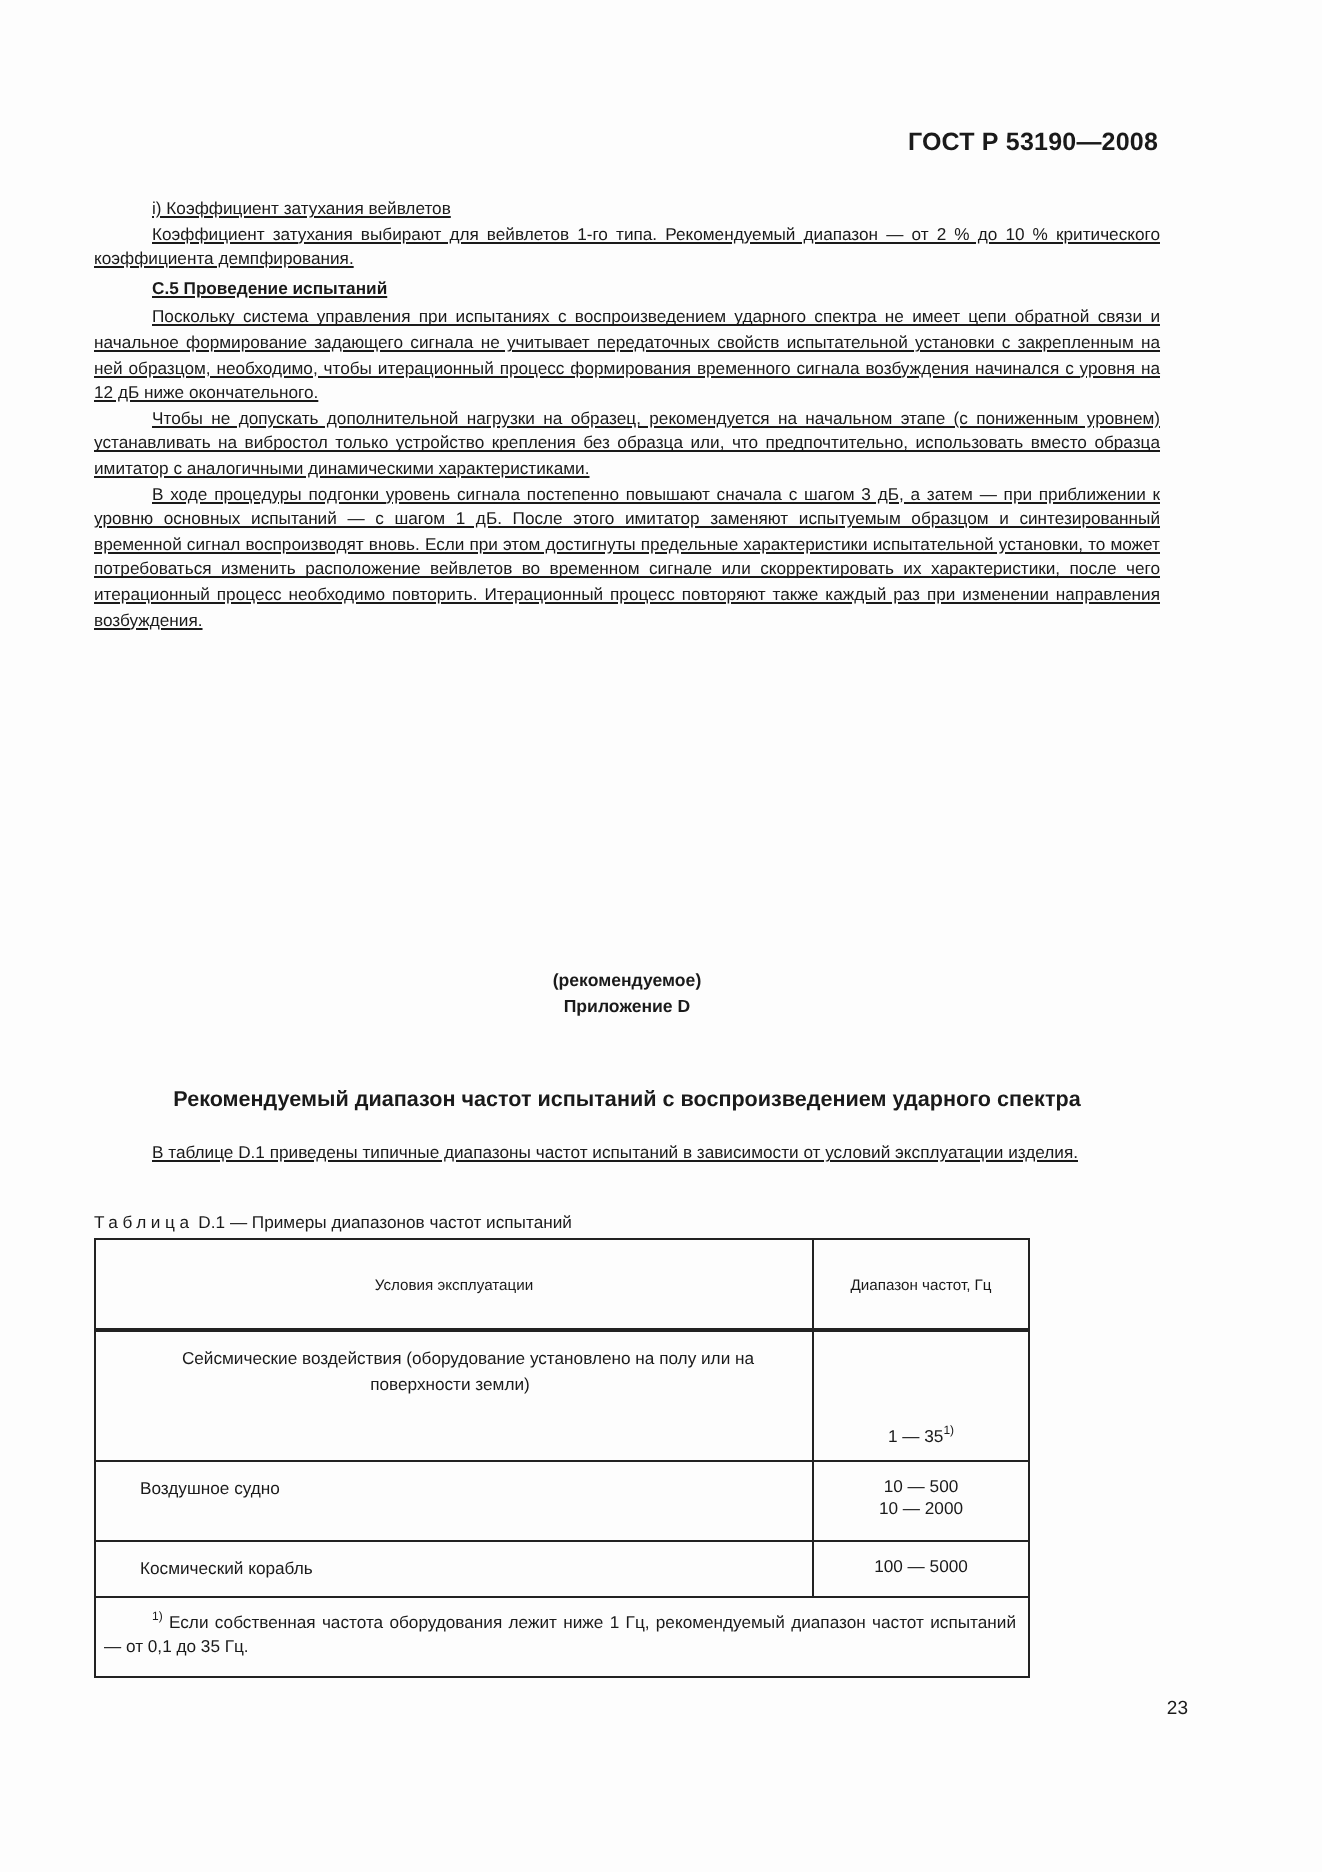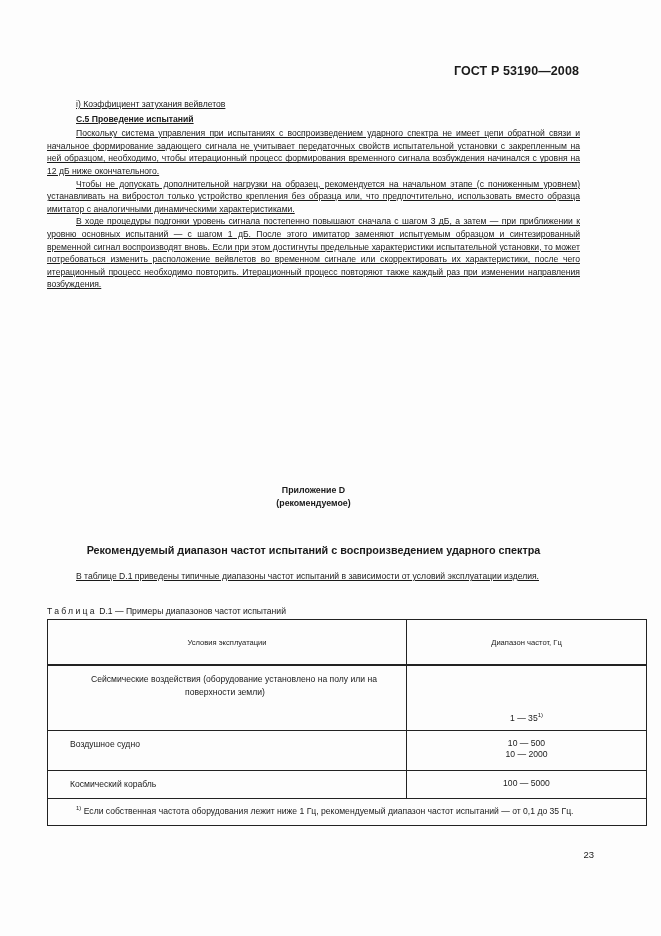--- a/index.html
+++ b/index.html
@@ -8,21 +8,21 @@
   .abs { position: absolute; }
   .header { top: 64px; right: 82px; font-weight: bold; font-size: 12.5px; letter-spacing: 0.1px; }
   .para { left: 47px; width: 533px; font-size: 8.6px; line-height: 12.6px; text-align: justify; text-decoration: underline; }
   .para p { margin: 0; text-indent: 29px; }
   .para p.bold { font-weight: bold; }
   .center { left: 47px; width: 533px; text-align: center; }
   .appx { top: 484px; font-size: 8.8px; font-weight: bold; line-height: 12.5px; }
   .title { top: 544px; font-size: 10.8px; font-weight: bold; }
   .caption { top: 606px; left: 47px; font-size: 8.6px; }
   .caption .sp { letter-spacing: 2.3px; margin-top: 46px; }
-  table { position: absolute; top: 619px; left: 47px; width: 600px; border-collapse: collapse;
+  table { position: absolute; top: 619px; left: 47px; width: 468px; border-collapse: collapse;
           font-size: 8.6px; }
   td, th { border: 1px solid #222; vertical-align: top; }
   th { font-weight: normal; font-size: 7.6px; height: 42px; vertical-align: middle; }
   thead tr { border-bottom: 2px solid #222; }
   td.c1 { width: 348px; padding: 7px 8px 5px 4px; line-height: 12.5px; }
   td.c1 .ind { padding-left: 18px; }
   td.c2 { text-align: center; padding: 7px 4px 5px 4px; line-height: 11.4px; }
   td.c2.bottom { vertical-align: bottom; }
   .r-seis td { height: 65px; box-sizing: border-box; text-align: center; }
   .r-land td { height: 86px; box-sizing: border-box; }
@@ -33,29 +33,30 @@
   sup { font-size: 6px; vertical-align: super; line-height: 0; }
   .pagenum { top: 849px; right: 67px; font-size: 9.5px; }
 </style>
 </head>
 <body>
 
 <div class="abs header">ГОСТ Р 53190—2008</div>
 
 <div class="abs para" style="top:98px;">
   <p>i)  Коэффициент затухания вейвлетов</p>
+  <p>Коэффициент затухания выбирают для вейвлетов 1-го типа. Рекомендуемый диапазон — от 2 % до 10 % критического коэффициента демпфирования.</p>
   <p class="bold" style="margin-top:2px;">С.5  Проведение испытаний</p>
   <p style="margin-top:2px;">Поскольку система управления при испытаниях с воспроизведением ударного спектра не имеет цепи обратной связи и начальное формирование задающего сигнала не учитывает передаточных свойств испытательной установки с закрепленным на ней образцом, необходимо, чтобы итерационный процесс формирования временного сигнала возбуждения начинался с уровня на 12 дБ ниже окончательного.</p>
   <p>Чтобы не допускать дополнительной нагрузки на образец, рекомендуется на начальном этапе (с пониженным уровнем) устанавливать на вибростол только устройство крепления без образца или, что предпочтительно, использовать вместо образца имитатор с аналогичными динамическими характеристиками.</p>
   <p>В ходе процедуры подгонки уровень сигнала постепенно повышают сначала с шагом 3 дБ, а затем — при приближении к уровню основных испытаний — с шагом 1 дБ. После этого имитатор заменяют испытуемым образцом и синтезированный временной сигнал воспроизводят вновь. Если при этом достигнуты предельные характеристики испытательной установки, то может потребоваться изменить расположение вейвлетов во временном сигнале или скорректировать их характеристики, после чего итерационный процесс необходимо повторить. Итерационный процесс повторяют также каждый раз при изменении направления возбуждения.</p>
 </div>
 
 <div class="abs center appx">
+  <div>(рекомендуемое)</div>
   <div>Приложение D</div>
-  <div>(рекомендуемое)</div>
 </div>
 
 <div class="abs center title">Рекомендуемый диапазон частот испытаний с воспроизведением ударного спектра</div>
 
 <div class="abs para" style="top:570px;">
   <p>В таблице D.1 приведены типичные диапазоны частот испытаний в зависимости от условий эксплуатации изделия.</p>
 </div>
 
 <div class="abs caption">
   <span class="sp">Таблица</span><span> D.1 — Примеры диапазонов частот испытаний</span>

